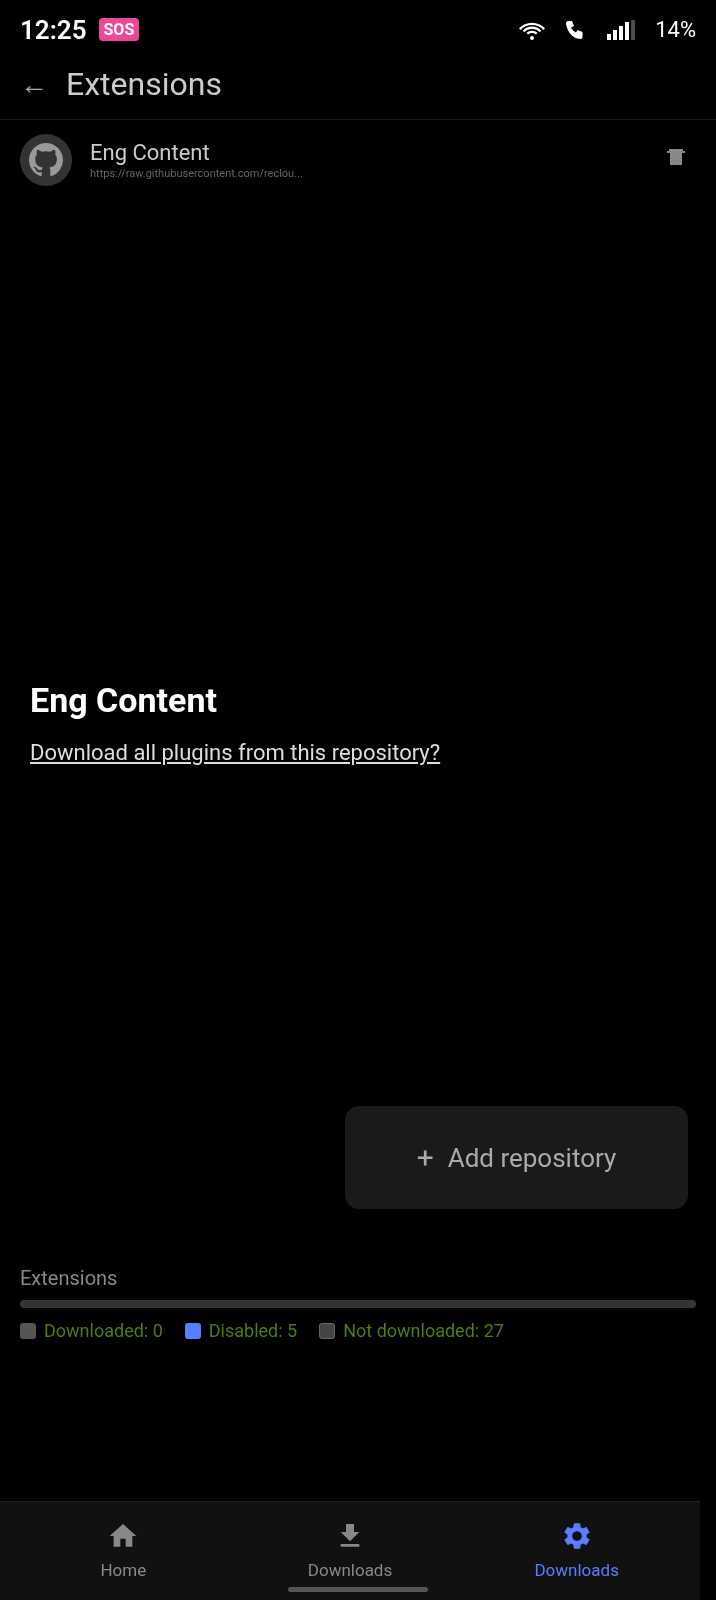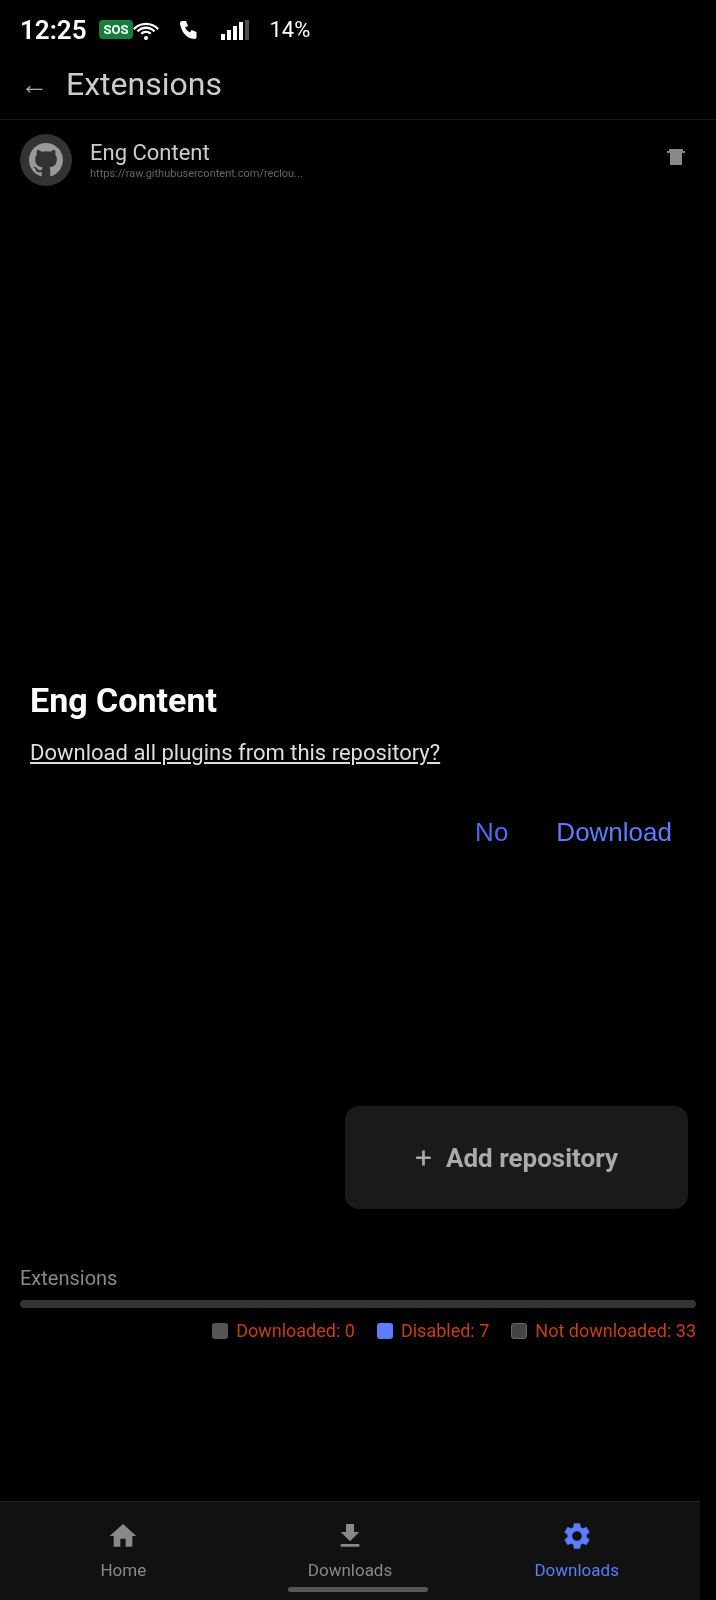--- a/index.html
+++ b/index.html
@@ -10,34 +10,34 @@
       font-family: -apple-system, BlinkMacSystemFont, 'Segoe UI', Roboto, sans-serif;
       width: 716px;
       height: 1600px;
       overflow: hidden;
       position: relative;
     }
 
     
     .status-bar {
       display: flex;
-      justify-content: flex-start;
+      justify-content: space-between;
       align-items: center;
       padding: 12px 20px 8px 20px;
       height: 55px;
     }
     .status-time {
       font-size: 26px;
       font-weight: 600;
       color: #fff;
     }
     .status-sos {
-      background: #15803d;
-      color: #fff;
-      font-size: 13px;
+      background: #ec4899;
+      color: #fff;
+      font-size: 16px;
       font-weight: 700;
       padding: 2px 5px;
       border-radius: 4px;
       margin-left: 6px;
     }
     .status-left {
       display: flex;
       align-items: center;
       gap: 6px;
     }
@@ -174,21 +174,21 @@
       padding: 34px 20px;
       cursor: pointer;
     }
     .add-repo-plus {
       font-size: 30px;
       color: #aaa;
     }
     .add-repo-label {
       font-size: 26px;
       color: #aaa;
-      font-weight: 700;
+      font-weight: 400;
     }
 
     
     .extensions-section {
       position: absolute;
       top: 1248px;
       left: 0; right: 0;
       padding: 18px 20px 10px 20px;
     }
     .extensions-label {
@@ -201,22 +201,21 @@
       height: 8px;
       background: #333;
       border-radius: 4px;
       margin-bottom: 12px;
     }
     .extensions-stats {
       display: flex;
       align-items: center;
       gap: 22px;
       font-size: 18px;
-      color: #c2410c;
-      justify-content: flex-end;
+      color: #4d7c0f;
     }
     .stat-item {
       display: flex;
       align-items: center;
       gap: 8px;
     }
     .stat-dot {
       width: 16px;
       height: 16px;
       border-radius: 3px;
@@ -315,46 +314,42 @@
   <div class="repo-delete">
     <svg width="24" height="24" viewBox="0 0 24 24" fill="#888">
       <path d="M3 6h18v2H3zm2 0V4h14v2m-1 0v14H6V6h12zm-5 3v8h-2V9h2zm4 0v8h-2V9h2z"></path>
     </svg>
   </div>
 </div>
 
 <div class="dialog">
   <div class="dialog-title">Eng Content</div>
   <div class="dialog-message">Download all plugins from this repository?</div>
-  <div class="dialog-actions">
-    <button class="dialog-btn">No</button>
-    <button class="dialog-btn download">Download</button>
-  </div>
 </div>
 
 <div class="add-repo-btn">
   <span class="add-repo-plus">+</span>
   <span class="add-repo-label">Add repository</span>
 </div>
 
 <div class="extensions-section">
   <div class="extensions-label">Extensions</div>
   <div class="extensions-bar"></div>
   <div class="extensions-stats">
     <div class="stat-item">
       <div class="stat-dot dot-downloaded"></div>
       <span>Downloaded: 0</span>
     </div>
     <div class="stat-item">
       <div class="stat-dot dot-disabled"></div>
-      <span>Disabled: 7</span>
+      <span>Disabled: 5</span>
     </div>
     <div class="stat-item">
       <div class="stat-dot dot-not-downloaded"></div>
-      <span>Not downloaded: 33</span>
+      <span>Not downloaded: 27</span>
     </div>
   </div>
 </div>
 
 <nav class="bottom-nav">
   <div class="nav-item">
     <svg width="32" height="32" viewBox="0 0 24 24" fill="#888">
       <path d="M10 20v-6h4v6h5v-8h3L12 3 2 12h3v8z"></path>
     </svg>
     <span class="nav-label">Home</span>

